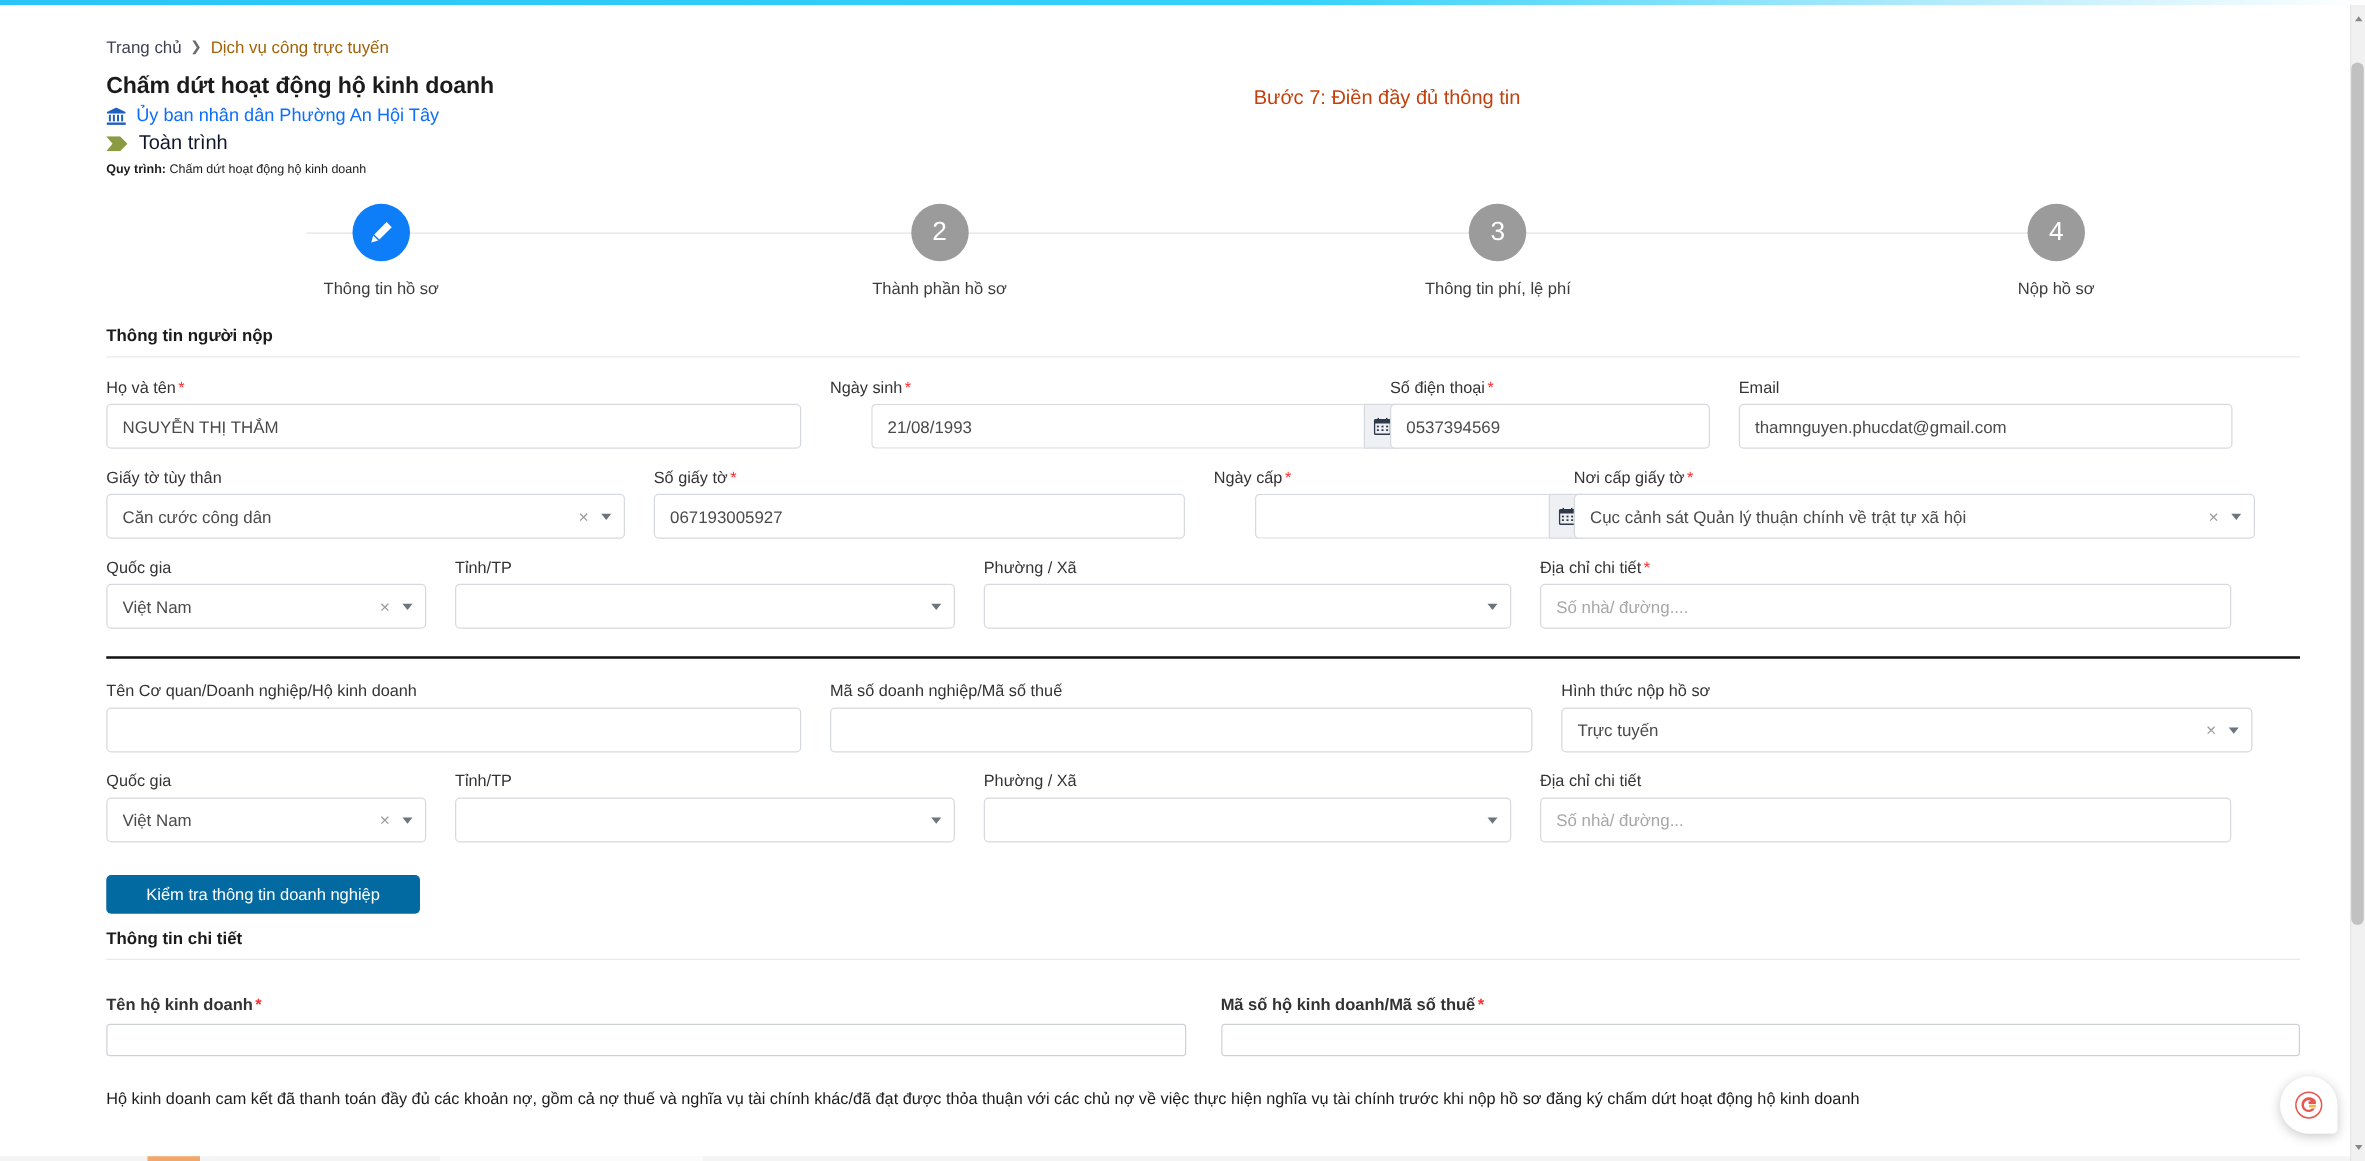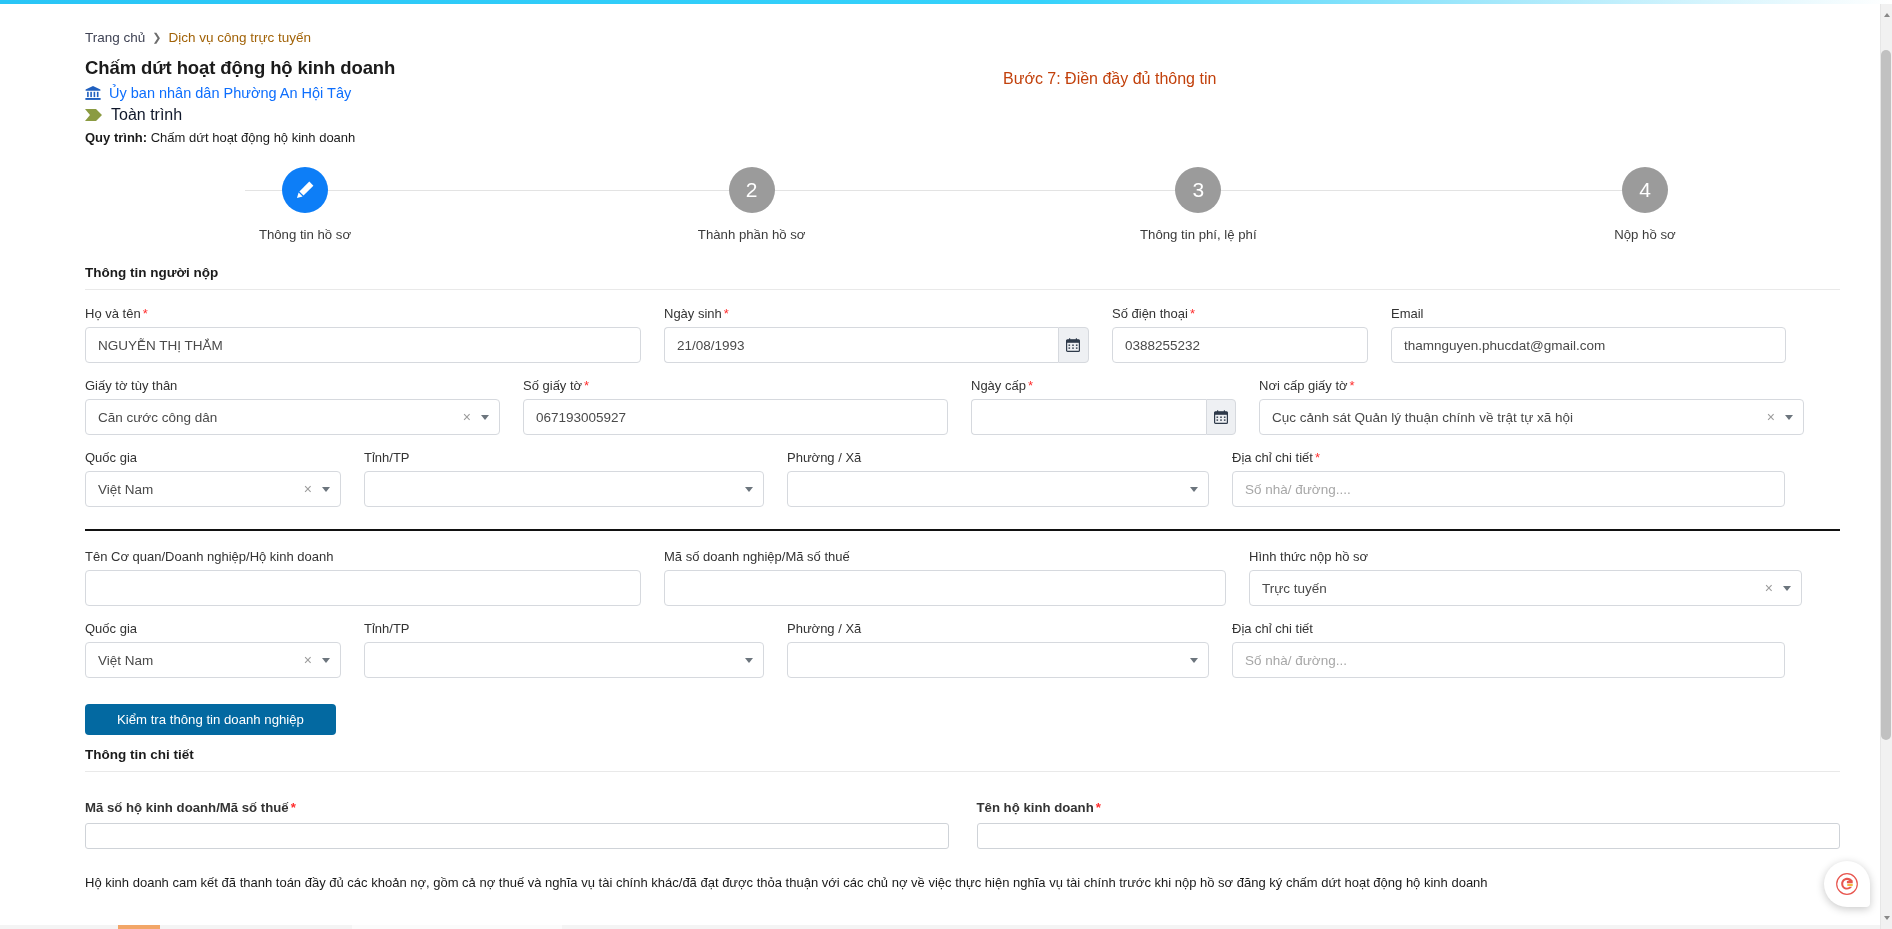--- a/index.html
+++ b/index.html
@@ -54,21 +54,21 @@
   }
   .org-line {
     display: flex; align-items: center; gap: 8px;
     margin-bottom: 5px;
   }
   .org-name { color: #0d6efd; font-size: 14.5px; }
   .bank-icon { width: 16px; height: 14px; display:block; }
   .mode-line { display: flex; align-items: center; gap: 9px; margin-bottom: 6px;}
   .mode-name { color: #0f172a; font-size: 16px; }
   .flag-icon { width: 17px; height: 12px; display:block; }
-  .process-line { font-size: 13px; color: #1b1b1b; }
+  .process-line { font-size: 10px; color: #1b1b1b; }
   .process-line b { font-weight: bold; }
 
   
   .step-banner {
     position: absolute;
     left: 1003px;
     top: 66px;
     color: #c2410c;
     font-size: 16px;
     white-space: nowrap;
@@ -190,20 +190,21 @@
     border-left: 4.5px solid transparent;
     border-right: 4.5px solid transparent;
     border-top: 5.5px solid #6c757d;
     margin-right: 2px;
   }
 
   
   .date-group {
     display: flex;
     width: 100%;
+    margin-left: 33px;
   }
   .date-group .input {
     border-top-right-radius: 0;
     border-bottom-right-radius: 0;
     border-right: none;
   }
   .date-btn {
     width: 34px;
     height: 36px;
     border: 1px solid #d6d9de;
@@ -438,21 +439,21 @@
               </svg>
             </span>
           </div>
         </div>
       </div>
 
       <div class="fld" style="width:256px">
         <div class="fld-label">
           <span>Số điện thoại</span><span class="req">*</span>
         </div>
-        <div class="input">0388255232</div>
+        <div class="input">0537394569</div>
       </div>
 
       <div class="fld" style="width:395px">
         <div class="fld-label">Email</div>
         <div class="input">thamnguyen.phucdat@gmail.com</div>
       </div>
     </div>
 
     <div class="row">
       <div class="fld" style="width:415px">
@@ -599,28 +600,28 @@
 
     <div style="margin-top:26px">
       <button class="btn-primary">Kiểm tra thông tin doanh nghiệp</button>
     </div>
 
     <div class="section-head2">Thông tin chi tiết</div>
 
     <div class="big-row">
       <div class="big-fld">
         <div class="fld-label bold">
-          <span>Mã số hộ kinh doanh/Mã số thuế</span><span class="req">*</span>
+          <span>Tên hộ kinh doanh</span><span class="req">*</span>
         </div>
         <div class="big-input"></div>
       </div>
 
       <div class="big-fld">
         <div class="fld-label bold">
-          <span>Tên hộ kinh doanh</span><span class="req">*</span>
+          <span>Mã số hộ kinh doanh/Mã số thuế</span><span class="req">*</span>
         </div>
         <div class="big-input"></div>
       </div>
     </div>
 
     <div class="commit-text">Hộ kinh doanh cam kết đã thanh toán đầy đủ các khoản nợ, gồm cả nợ thuế và nghĩa vụ tài chính khác/đã đạt được thỏa thuận với các chủ nợ về việc thực hiện nghĩa vụ tài chính trước khi nộp hồ sơ đăng ký chấm dứt hoạt động hộ kinh doanh</div>
   </div>
 </div>
 
 <div class="chat-widget">

